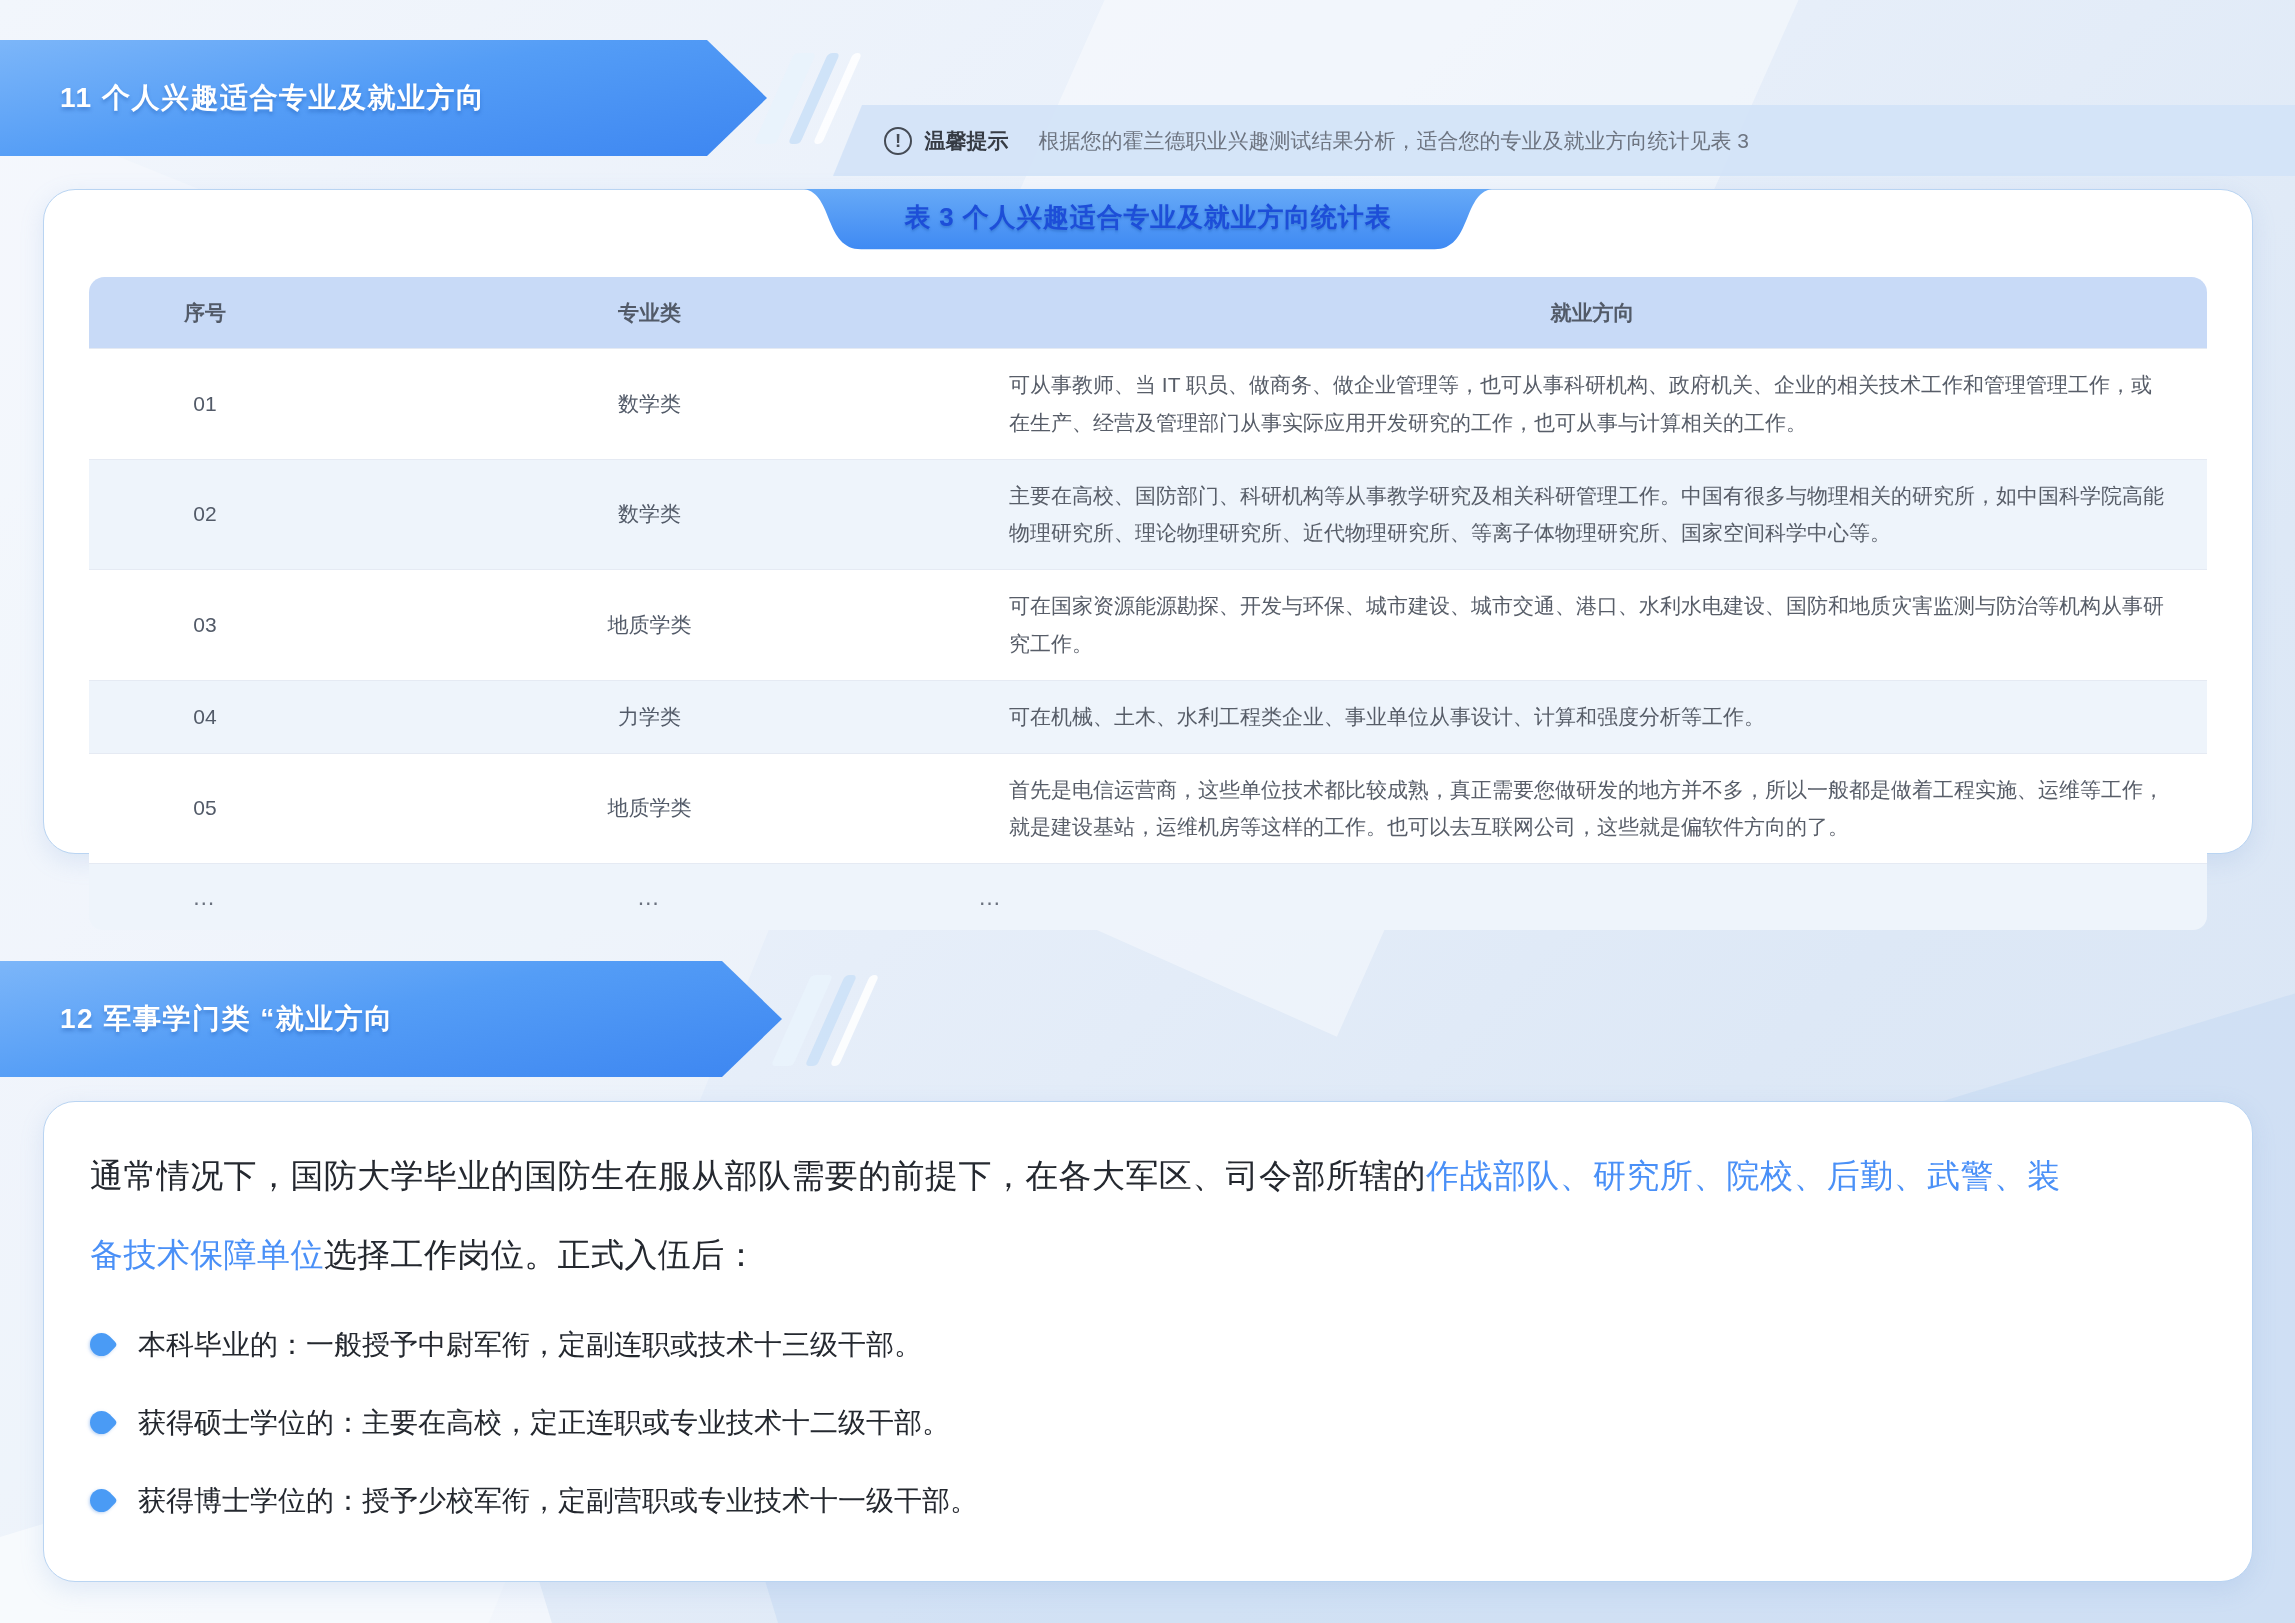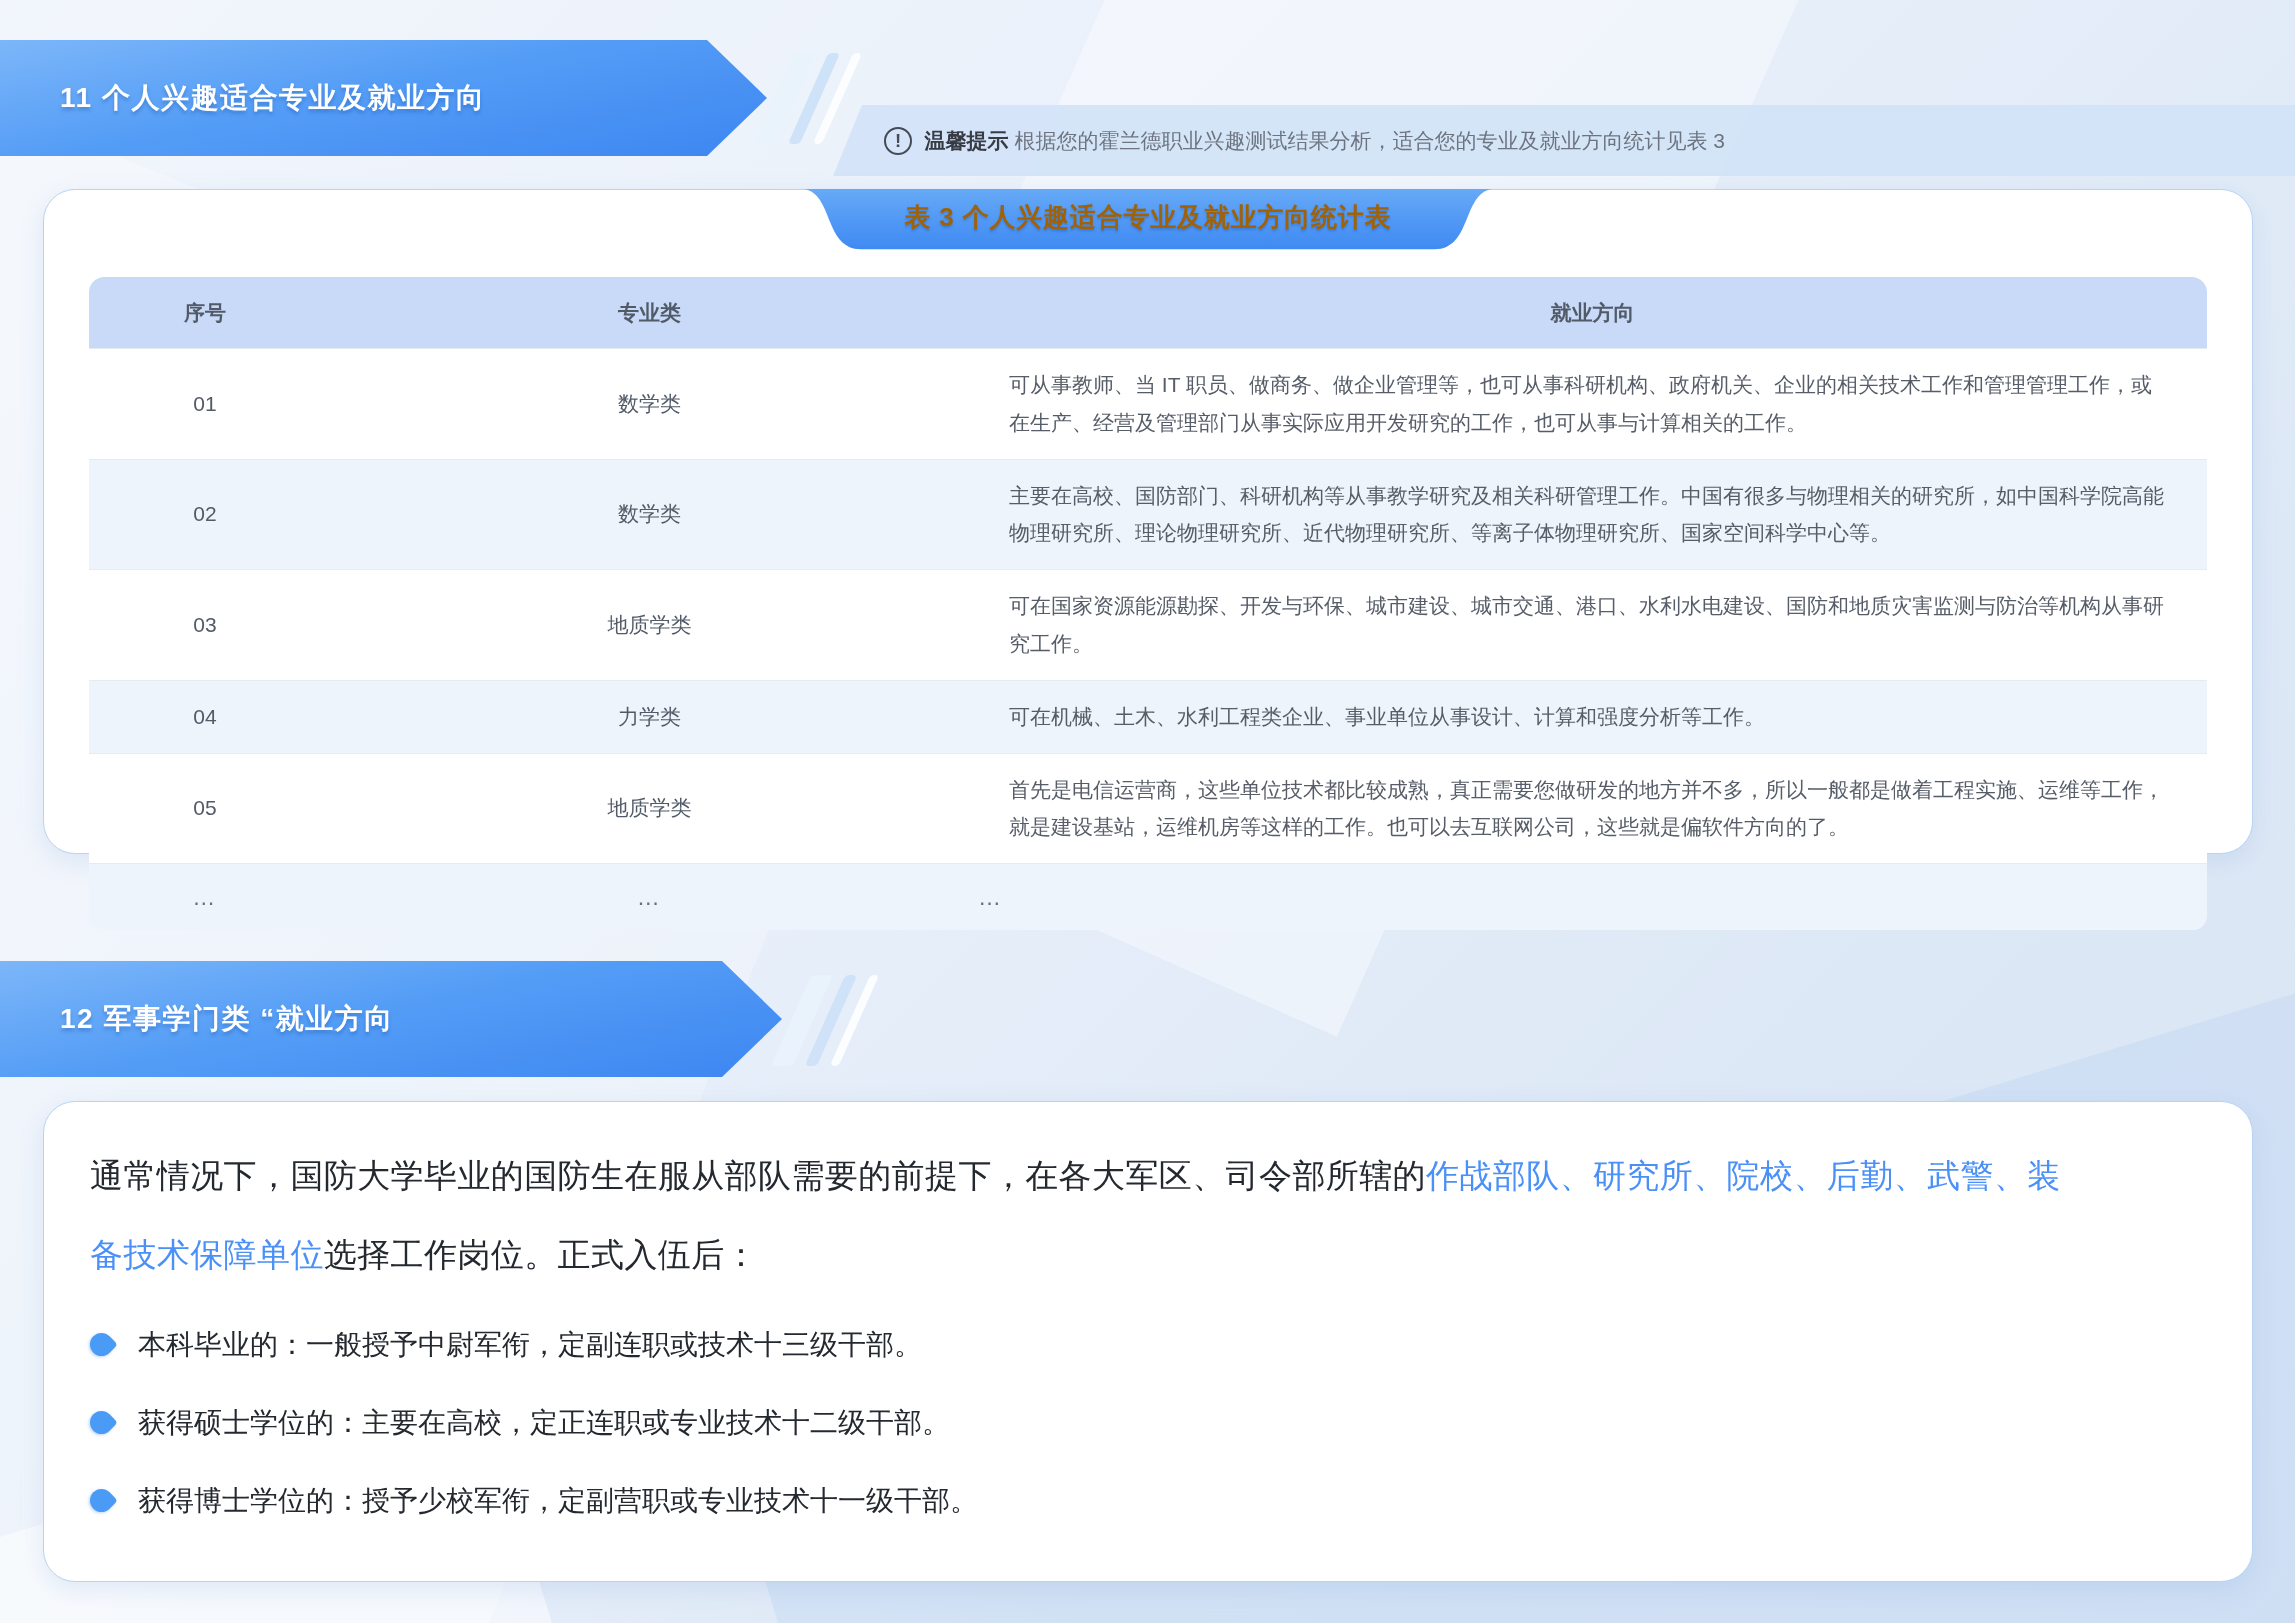--- a/index.html
+++ b/index.html
@@ -45,38 +45,38 @@
     background:rgba(211,227,247,.92);
     clip-path:polygon(29px 0,100% 0,100% 100%,0 100%);
     display:flex;align-items:center;padding-left:51px;
     font-size:21px;white-space:nowrap;
   }
   .tip-icon{
     width:28px;height:28px;border:2.3px solid #454b55;border-radius:50%;
     display:inline-flex;align-items:center;justify-content:center;
     font-weight:800;font-size:18.5px;color:#454b55;margin-right:12.4px;flex:0 0 auto;
   }
-  .tip-label{font-weight:800;color:#363b44;margin-right:6px;}
+  .tip-label{font-weight:800;color:#363b44;margin-right:30px;}
   .tip-text{color:#6d7480;}
 
   
   .card{
     position:absolute;z-index:2;left:43px;width:2210px;background:#ffffff;
     border:1.5px solid #b9d4f2;border-radius:32px;
     box-shadow:0 7.7px 23px rgba(120,160,215,.18);
   }
   .card-table{top:189px;height:665px;}
   .card-text{top:1101px;height:481px;}
 
   
   .badge{position:absolute;top:-1.5px;left:50%;transform:translateX(-50%);width:688px;height:62px;}
   .badge svg{position:absolute;inset:0;}
   .badge-title{
     position:absolute;inset:0;display:flex;align-items:center;justify-content:center;
-    color:#a16207;font-size:26px;font-weight:800;letter-spacing:0.8px;
+    color:#1d4ed8;font-size:26px;font-weight:800;letter-spacing:0.8px;
     text-shadow:0 1.5px 2.3px rgba(24,82,168,.35);padding-bottom:4.6px;
   }
 
   
   .tbl{position:absolute;left:45px;right:45px;top:87px;}
   .tr{display:grid;grid-template-columns:232px 657px 1fr;align-items:center;}
   .tr-head{
     background:#c8daf7;border-radius:15.5px 15.5px 0 0;height:71px;
     font-size:22.4px;font-weight:800;color:#2b3c5e;
   }

